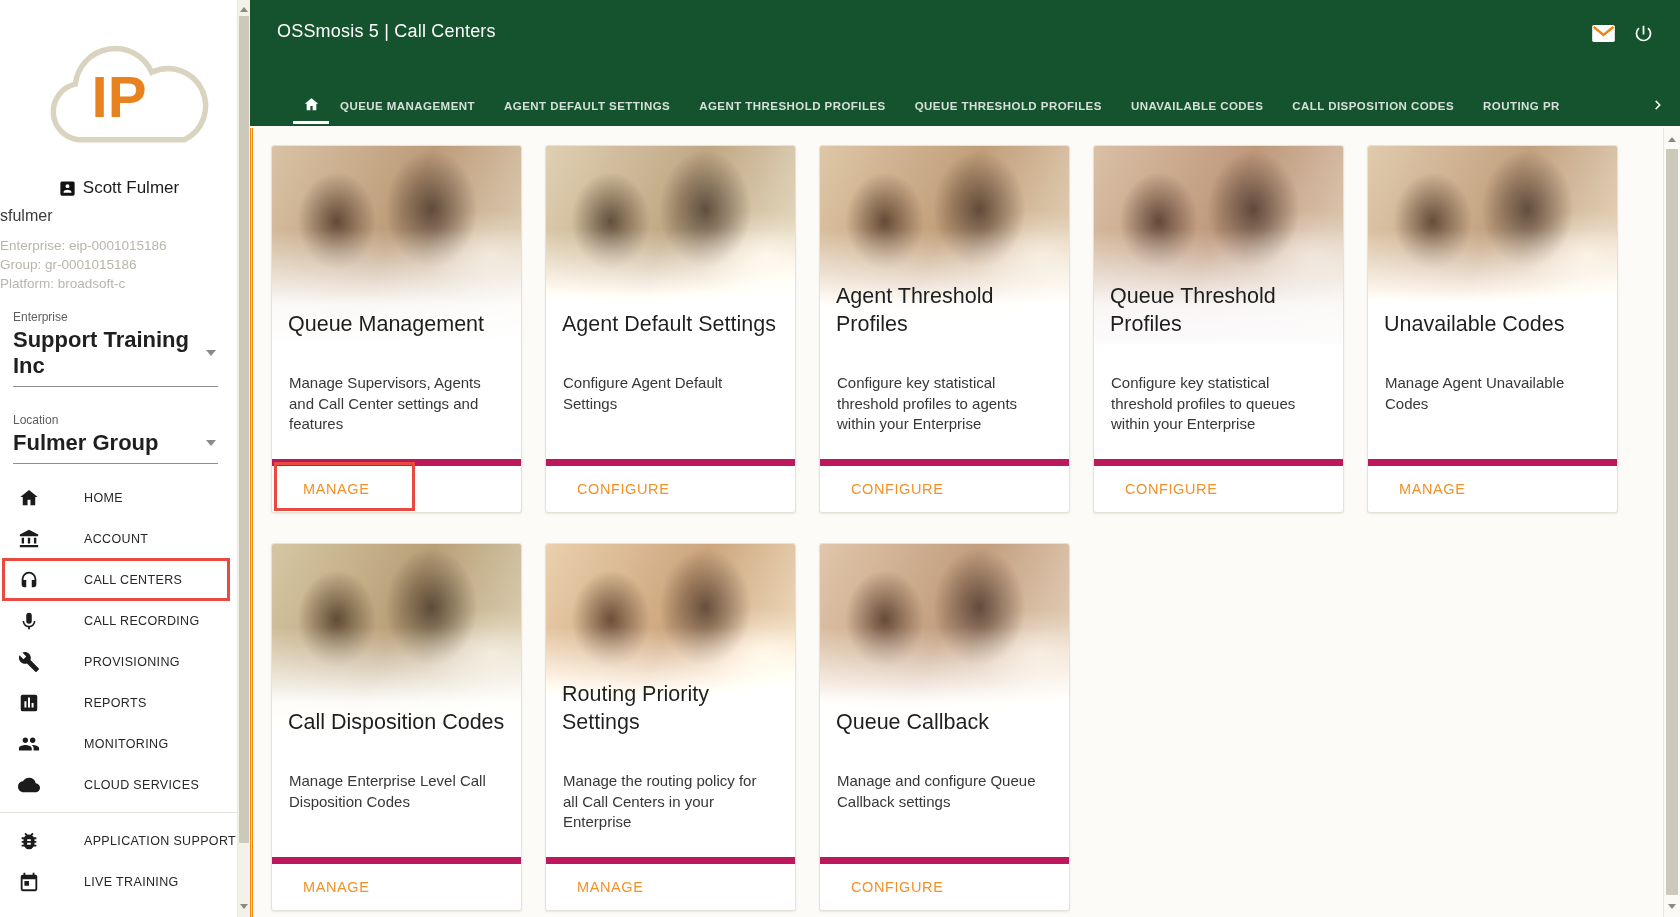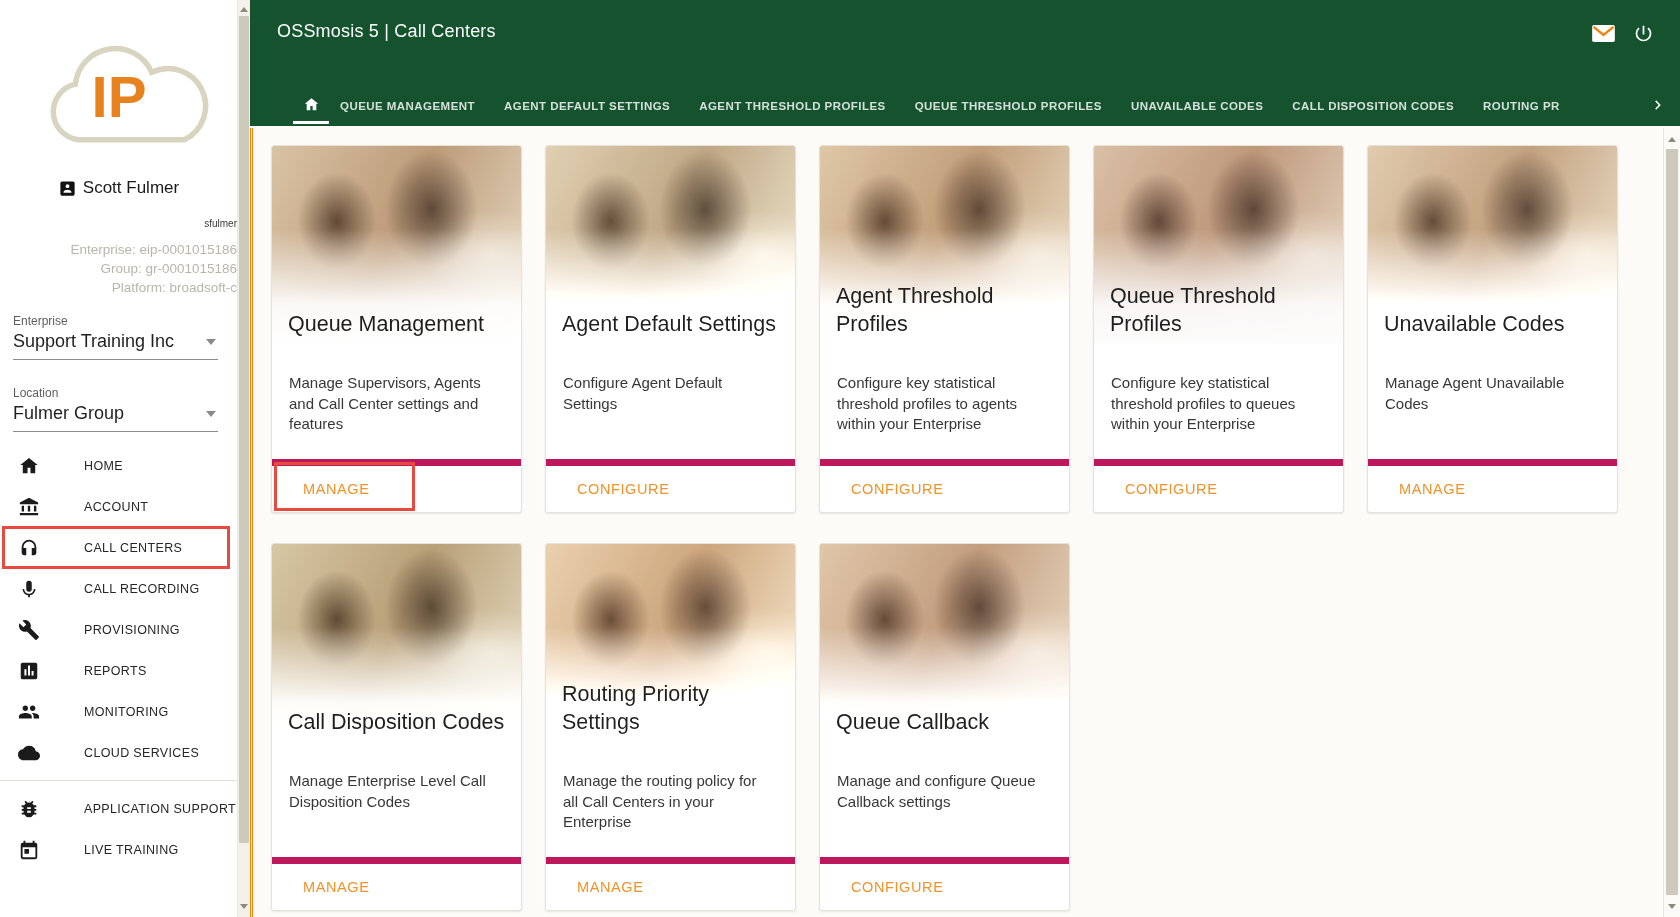--- a/index.html
+++ b/index.html
@@ -3,29 +3,29 @@
 <meta charset="utf-8">
 <style>
   * { margin:0; padding:0; box-sizing:border-box; }
   html,body { width:1680px; height:917px; overflow:hidden; }
   body { font-family:"Liberation Sans", sans-serif; background:#FCFBF8; position:relative; }
 
   
   .sidebar { position:absolute; left:0; top:0; bottom:0; width:250px; background:#FFFFFF; z-index:3; }
   .sidebar-content { position:absolute; left:0; top:0; bottom:0; right:13px; overflow:hidden; background:#fff; }
   .logo-wrap { height:178px; display:flex; align-items:center; justify-content:center; padding-top:14px; }
-  .user-block { text-align:right; }
+  .user-block { text-align:left; }
   .user-name { display:flex; align-items:center; justify-content:center; gap:6px; font-size:17px; color:#1b1b1b; }
   .user-name svg { display:block; }
-  .username { margin-top:20px; font-size:10px; color:#3a3a3a; }
+  .username { margin-top:9px; font-size:16px; color:#3a3a3a; }
   .user-details { margin-top:11px; font-size:13.5px; line-height:1.42; color:#BAB5A9; }
   .select-group { margin:17px 14px 0 13px; width:205px; }
   .select-label { font-size:12px; color:#5e5e5e; }
   .select-value { display:flex; align-items:center; justify-content:space-between; border-bottom:1px solid #8d8d8d;
-                  padding:3px 2px 7px 0; font-size:18px; color:#1f1f1f; cursor:pointer; }
+                  padding:3px 2px 7px 0; font-size:22px; color:#1f1f1f; cursor:pointer;font-weight:bold; }
   .caret-down { width:0; height:0; border-left:5px solid transparent; border-right:5px solid transparent; border-top:6px solid #8a8a8a; }
   .menu { margin-top:13px; }
   .menu-item { position:relative; height:41px; display:flex; align-items:center; padding-left:18px; cursor:pointer; }
   .mi-icon { width:22px; height:22px; flex:0 0 22px; }
   .mi-icon svg { width:22px; height:22px; display:block; }
   .mi-label { margin-left:44px; font-size:12.5px; letter-spacing:.35px; color:#262626; }
   .menu-item.highlighted::after { content:""; position:absolute; left:2px; right:7px; top:-1px; bottom:-1px;
                   border:3px solid #E84A3F; pointer-events:none; }
   .menu-divider { border-top:1px solid #E3E1DB; margin:7px 0; }
 

